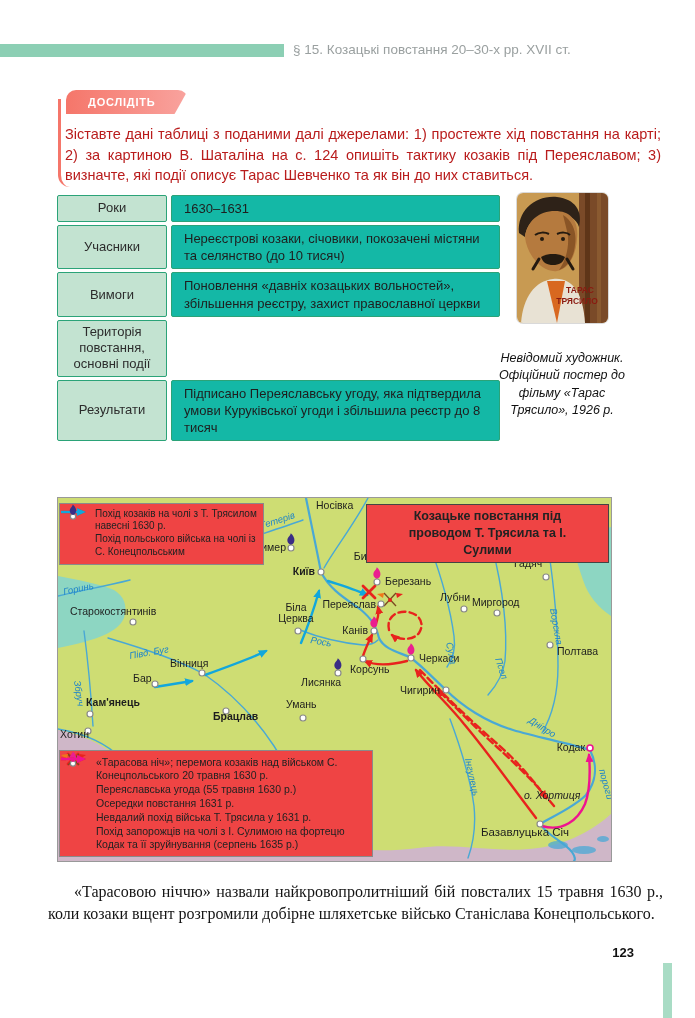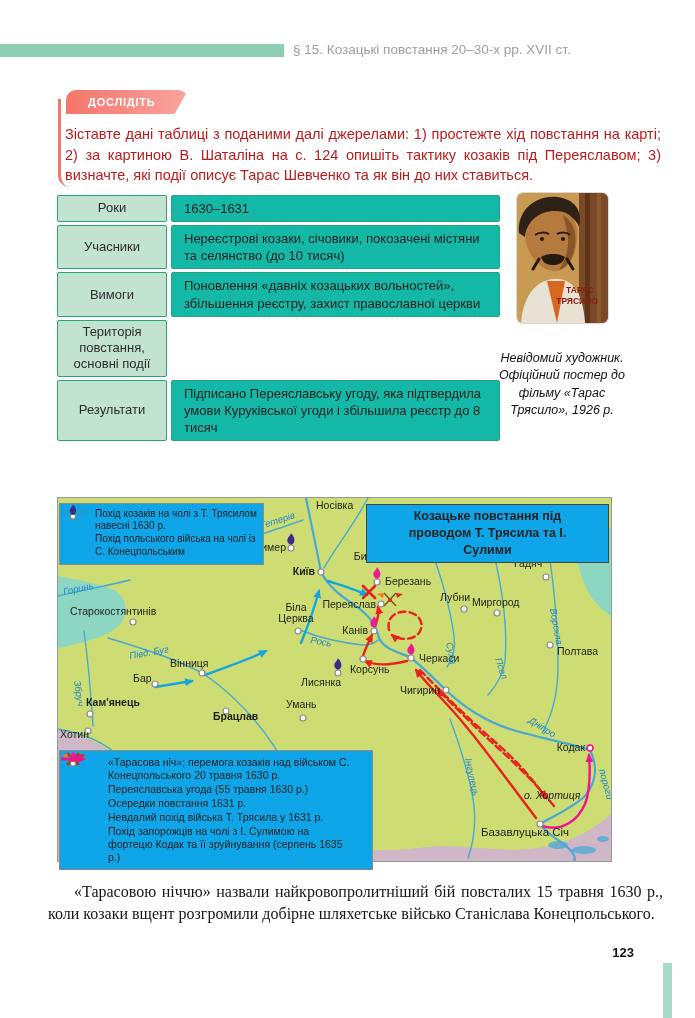--- a/index.html
+++ b/index.html
@@ -31,25 +31,25 @@
   
   #portrait{position:absolute;left:517px;top:193px;width:91px;height:130px;border-radius:6px;
     overflow:hidden;box-shadow:0 0 0 1px rgba(0,0,0,.15);}
   #portrait-caption{position:absolute;left:499px;top:334px;width:126px;text-align:center;
     font-style:italic;font-size:12.5px;line-height:1.38;color:#111;margin-top:16px;}
 
   
   #map{position:absolute;left:57px;top:497px;width:553px;height:363px;border:1px solid #999;
     background:var(--map-land);}
   #map svg{position:absolute;left:0;top:0;font-family:"Liberation Sans",sans-serif;}
-  .map-box{position:absolute;background:#0ea5e9;border:1px solid #8a8a8a;box-sizing:border-box;z-index:3;}
+  .map-box{position:absolute;background:#ef4444;border:1px solid #8a8a8a;box-sizing:border-box;z-index:3;}
   #map-title-box{left:308px;top:6px;width:243px;border:1.5px solid #444;text-align:center;
     font-weight:bold;font-size:12.5px;line-height:1.35;padding:3px 16px;}
   #legend-top{left:1px;top:5px;width:205px;padding:3px 4px;}
-  #legend-bottom{left:1px;top:252px;width:314px;padding:4px 17px;}
+  #legend-bottom{left:1px;top:252px;width:314px;padding:4px 5px;}
   .leg-item{display:flex;align-items:flex-start;gap:4px;margin:1px 0;}
   .leg-icon{flex:0 0 27px;padding-top:1px;}
   #legend-top .leg-text{font-size:10px;line-height:1.22;}
   #legend-bottom .leg-text{font-size:10.5px;line-height:1.24;}
 
   
   #footer-paragraph{position:absolute;left:48px;top:881px;width:615px;
     font-family:"Liberation Serif",serif;font-size:16px;line-height:1.38;
     text-align:justify;text-indent:26px;color:#141414;}
   #page-number{position:absolute;left:596px;top:945px;width:38px;text-align:right;

